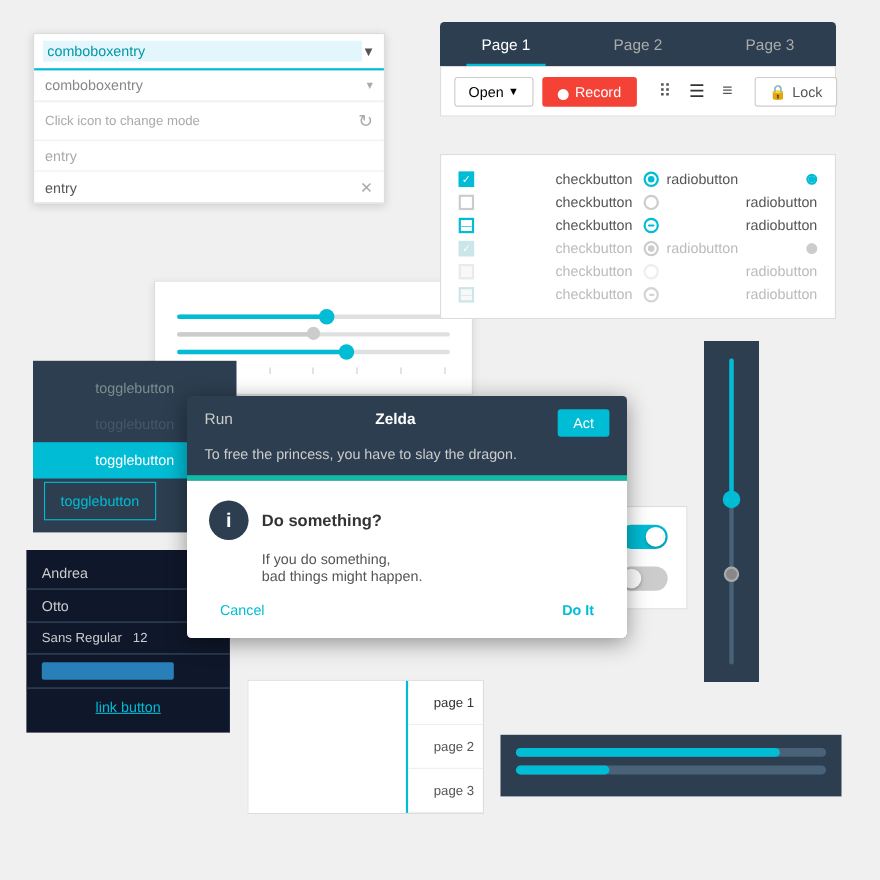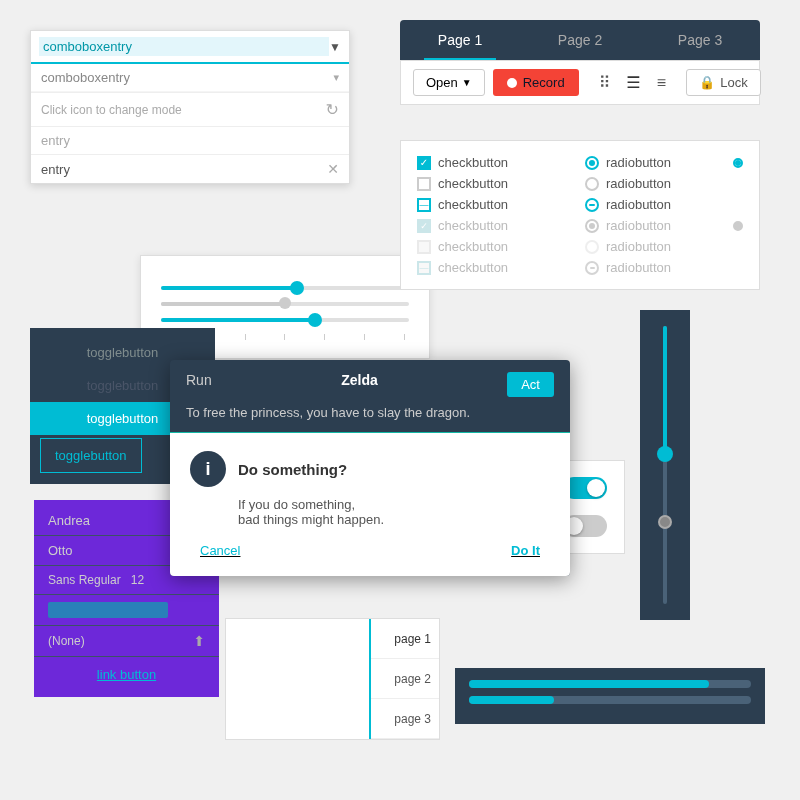--- a/index.html
+++ b/index.html
@@ -132,28 +132,28 @@
       padding: 5px 12px;
       font-size: 13px;
       cursor: pointer;
       border-radius: 3px;
       display: flex;
       align-items: center;
       gap: 4px;
     }
     .btn-record {
       background: #f44336;
-      color: #0f172a;
+      color: #ffffff;
       border: none;
       padding: 6px 14px;
       font-size: 13px;
       cursor: pointer;
       border-radius: 3px;
       display: flex;
-      align-items: center;
+      align-items: flex-end;
       gap: 6px;
     }
     .record-dot {
       width: 10px;
       height: 10px;
       background: white;
       border-radius: 50%;
       display: inline-block;
     }
     .toolbar-sep { width: 1px; height: 20px; background: #ddd; }
@@ -191,20 +191,21 @@
     .check-radio-grid {
       display: grid;
       grid-template-columns: 1fr 1fr;
       gap: 6px 10px;
     }
     .cr-row {
       display: flex;
       align-items: center;
       gap: 7px;
       font-size: 13px;
+      justify-content: space-between;
     }
     .cb-box {
       width: 14px; height: 14px;
       border: 2px solid #ccc;
       display: inline-flex;
       align-items: center;
       justify-content: center;
       flex-shrink: 0;
     }
     .cb-box.checked { border-color: #00bcd4; background: #00bcd4; }
@@ -294,23 +295,23 @@
     }
     .toggle-btn.default { color: #7f8c8d; }
     .toggle-btn.disabled { color: #4a5568; }
     .toggle-btn.active { color: white; background: #00bcd4; }
     .toggle-btn.outline { color: #00bcd4; border: 1px solid #00bcd4; margin: 3px 10px; width: auto; }
 
     
     .sidebar-dropdowns {
       position: absolute;
       top: 500px;
-      left: 34px;
+      left: 24px;
       width: 185px;
-      background: #6d28d9;
+      background: #0f172a;
       padding: 6px 0;
       z-index: 10;
     }
     .sidebar-dropdown {
       display: flex;
       align-items: center;
       justify-content: space-between;
       padding: 7px 14px;
       font-size: 13px;
       color: #ccc;
@@ -381,21 +382,21 @@
       border: none;
       padding: 5px 14px;
       font-size: 13px;
       border-radius: 3px;
       cursor: pointer;
     }
     .dialog-message {
       padding: 0 16px 12px;
       font-size: 13px;
       color: #ccc;
-      border-bottom: 1px solid #14b8a6;
+      border-bottom: 5px solid #14b8a6;
     }
     .dialog-confirm {
       background: white;
       margin: 0;
       padding: 18px 20px;
       border-radius: 0 0 4px 4px;
     }
     .dialog-confirm-header {
       display: flex;
       align-items: center;
@@ -419,21 +420,20 @@
     .dialog-confirm-text {
       font-size: 13px;
       color: #555;
       margin-left: 48px;
       margin-bottom: 16px;
     }
     .dialog-actions {
       display: flex;
       justify-content: space-between;
       padding: 0 10px;
-      text-decoration: underline;
     }
     .btn-cancel { color: #00bcd4; font-size: 13px; background: none; border: none; cursor: pointer; }
     .btn-do-it { color: #00bcd4; font-size: 13px; background: none; border: none; cursor: pointer; font-weight: bold; }
 
     
     .vert-slider {
       position: absolute;
       top: 310px;
       left: 640px;
       width: 50px;
@@ -769,24 +769,20 @@
   <div class="font-row">
     <span>
       <span>Sans Regular</span>
       &nbsp;
       <span>12</span>
     </span>
   </div>
   <div class="color-row">
     <div class="color-swatch"></div>
   </div>
-  <div class="none-row">
-    <span>(None)</span>
-    <span style="font-size:14px; color:#aaa;">⬆</span>
-  </div>
   <div class="link-btn-row">
     <span class="link-button">link button</span>
   </div>
 </div>
 
 <div class="dialog-bg">
   <div class="dialog-header">
     <span class="dialog-run">Run</span>
     <span class="dialog-zelda">Zelda</span>
     <button class="dialog-act">Act</button>

